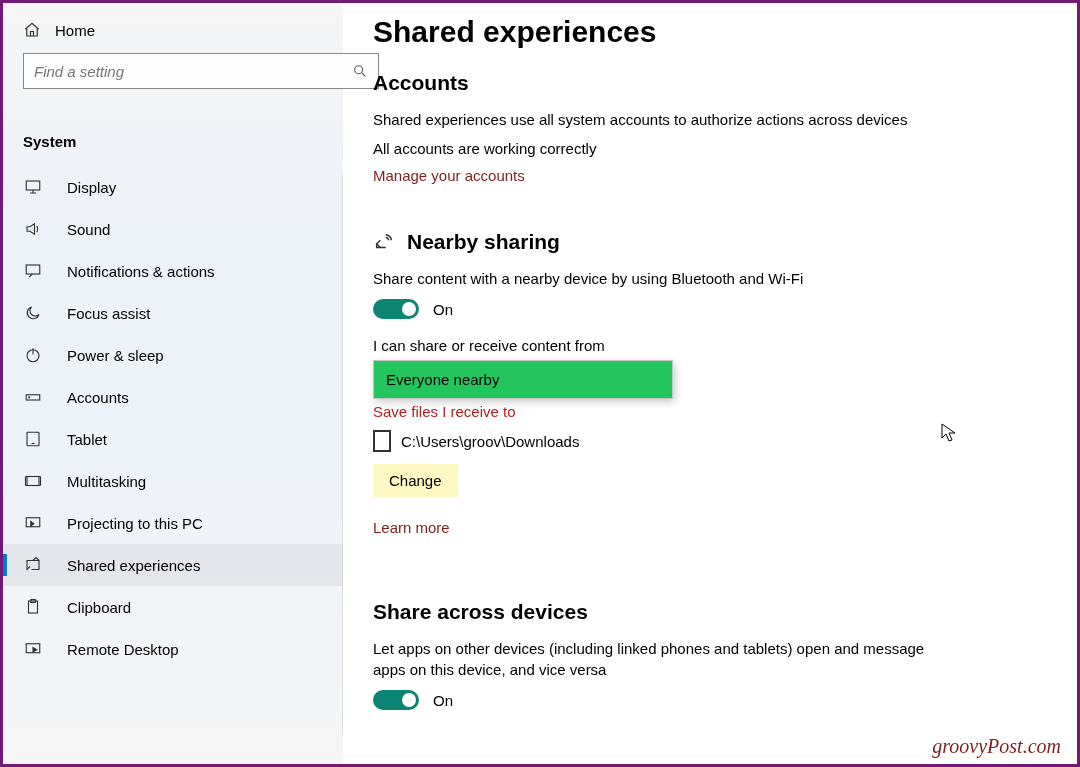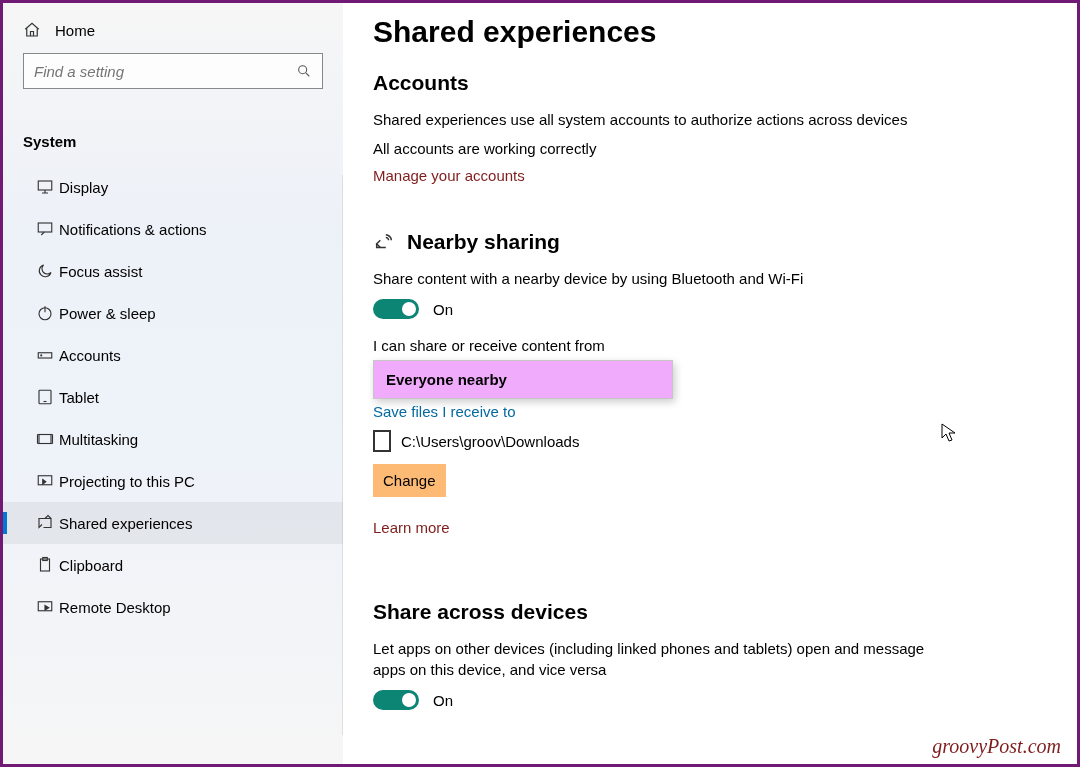--- a/index.html
+++ b/index.html
@@ -2,44 +2,44 @@
 <html><head>
 <meta charset="utf-8">
 <style>
   * { box-sizing: border-box; margin: 0; padding: 0; }
   html, body { width: 1080px; height: 767px; overflow: hidden; font-family: "Segoe UI", sans-serif; background: #fff; color: #000; font-size: 15px; }
   .window { display: flex; height: 100%; border: 3px solid #701a75; }
   .sidebar { width: 340px; height: 100%; background: linear-gradient(180deg,#f6f6f6 0%,#edf1f8 30%,#eef2f9 60%,#f6f6f6 100%); padding-top: 14px; border-right: 0; position: relative; }
   .divider { position: absolute; right: 0; top: 172px; width: 1px; height: 560px; background: #bfbfbf66; }
   .home { display: flex; align-items: center; gap: 14px; padding: 4px 20px 14px 20px; font-size: 15px; }
   .search-wrap { padding: 0 20px 18px 20px; }
-  .search { display: flex; align-items: center; justify-content: flex-end; border: 1px solid #888; background: #fdfdfd; height: 36px; padding: 0 10px; width: 300px; }
+  .search { display: flex; align-items: center; justify-content: flex-end; border: 1px solid #888; background: #fdfdfd; height: 36px; padding: 0 10px; width: 356px; }
   .search input { border: none; outline: none; background: transparent; font-size: 15px; flex: 1; font-style: italic; color: #777; }
   .section-title { font-weight: 600; font-size: 15px; padding: 2px 20px 16px 20px; margin-top: 24px; }
-  .nav-item { display: flex; align-items: center; gap: 4px; padding: 12px 32px; font-size: 15px; cursor: default; }
+  .nav-item { display: flex; align-items: center; gap: 24px; padding: 12px 20px; font-size: 15px; cursor: default; }
   .nav-item.active { background: rgba(0,0,0,.05); position: relative; }
   .nav-item.active::before { content:""; position:absolute; left:0; top:10px; bottom:10px; width:4px; background:#0078d4; }
   .nav-item .ico { width: 20px; display:flex; justify-content:center; }
   .content { flex: 1; padding: 12px 36px 0 30px; overflow: hidden; position: relative; }
   h1 { font-weight: 600; font-size: 30px; margin-bottom: 22px; }
   h2 { font-weight: 600; font-size: 21px; margin-top: 0; margin-bottom: 14px; display:flex; align-items:center; gap:12px;}
   .desc { font-size: 15px; line-height: 1.4; margin-bottom: 8px; max-width: 560px;}
   .link { color: #7f1d1d; font-size: 15px; cursor: pointer; margin-bottom: 20px; display:inline-block;}
   .toggle-row { display:flex; align-items:center; gap:14px; margin: 10px 0 18px 0;}
   .toggle { width:46px; height:20px; border-radius:10px; background:#0c8575; position:relative;}
   .toggle .knob { position:absolute; right:3px; top:3px; width:14px; height:14px; border-radius:50%; background:#fff;}
   .field-label { font-size:15px; margin-bottom:6px;}
   .dropdown { width:300px; background:#fff; border:1px solid #c5c5c5; box-shadow: 2px 3px 8px rgba(0,0,0,.2); margin-top:2px;}
   .opt { padding:10px 12px; background:#eeeeee; font-size:15px;}
-  .opt.sel { background:#f0abfc;font-weight:bold; }
+  .opt.sel { background:#22c55e; }
   .cursor { position:absolute; left:598px; top:420px; font-size:16px; pointer-events:none;}
-  .save-label { font-size:15px; color:#0369a1; margin-top:4px;}
+  .save-label { font-size:15px; color:#b91c1c; margin-top:4px;}
   .path-row { display:flex; align-items:center; gap:10px; margin:10px 0 12px 0;}
   .folder-box { width:18px; height:22px; border:2px solid #333; }
-  .btn { background:#fdba74; border:none; padding:8px 10px; font-size:15px; }
+  .btn { background:#fef9c3; border:none; padding:8px 16px; font-size:15px; }
   h2.spacer { margin-top:44px;}
   .section-gap { height: 26px;}
   .watermark { position:absolute; right:16px; bottom:6px; font-family: Georgia, serif; font-style:italic; color:#7f1d1d; font-size:20px;}
   svg { display:block;}
 </style>
 </head>
 <body>
 
 <div class="window">
 
@@ -69,20 +69,29 @@
     <div class="section-title">System</div>
     <div id="nav">
         <div class="nav-item">
           <span class="ico">
             <svg width="18" height="18" viewBox="0 0 24 24" fill="none" stroke="#333" stroke-width="1.5">
               <rect x="3" y="4" width="18" height="12"></rect>
               <path d="M8 20h8M12 16v4"></path>
             </svg>
           </span>
           <span>Display</span>
+        </div>
+        <div class="nav-item">
+          <span class="ico">
+            <svg width="18" height="18" viewBox="0 0 24 24" fill="none" stroke="#333" stroke-width="1.5">
+              <path d="M4 9v6h4l6 4V5l-6 4H4z"></path>
+              <path d="M17 8c1.5 1.5 1.5 6.5 0 8"></path>
+            </svg>
+          </span>
+          <span>Sound</span>
         </div>
         <div class="nav-item">
           <span class="ico">
             <svg width="18" height="18" viewBox="0 0 24 24" fill="none" stroke="#333" stroke-width="1.5">
               <rect x="3" y="4" width="18" height="12"></rect>
               <path d="M7 20l4-4"></path>
             </svg>
           </span>
           <span>Notifications &amp; actions</span>
         </div>

